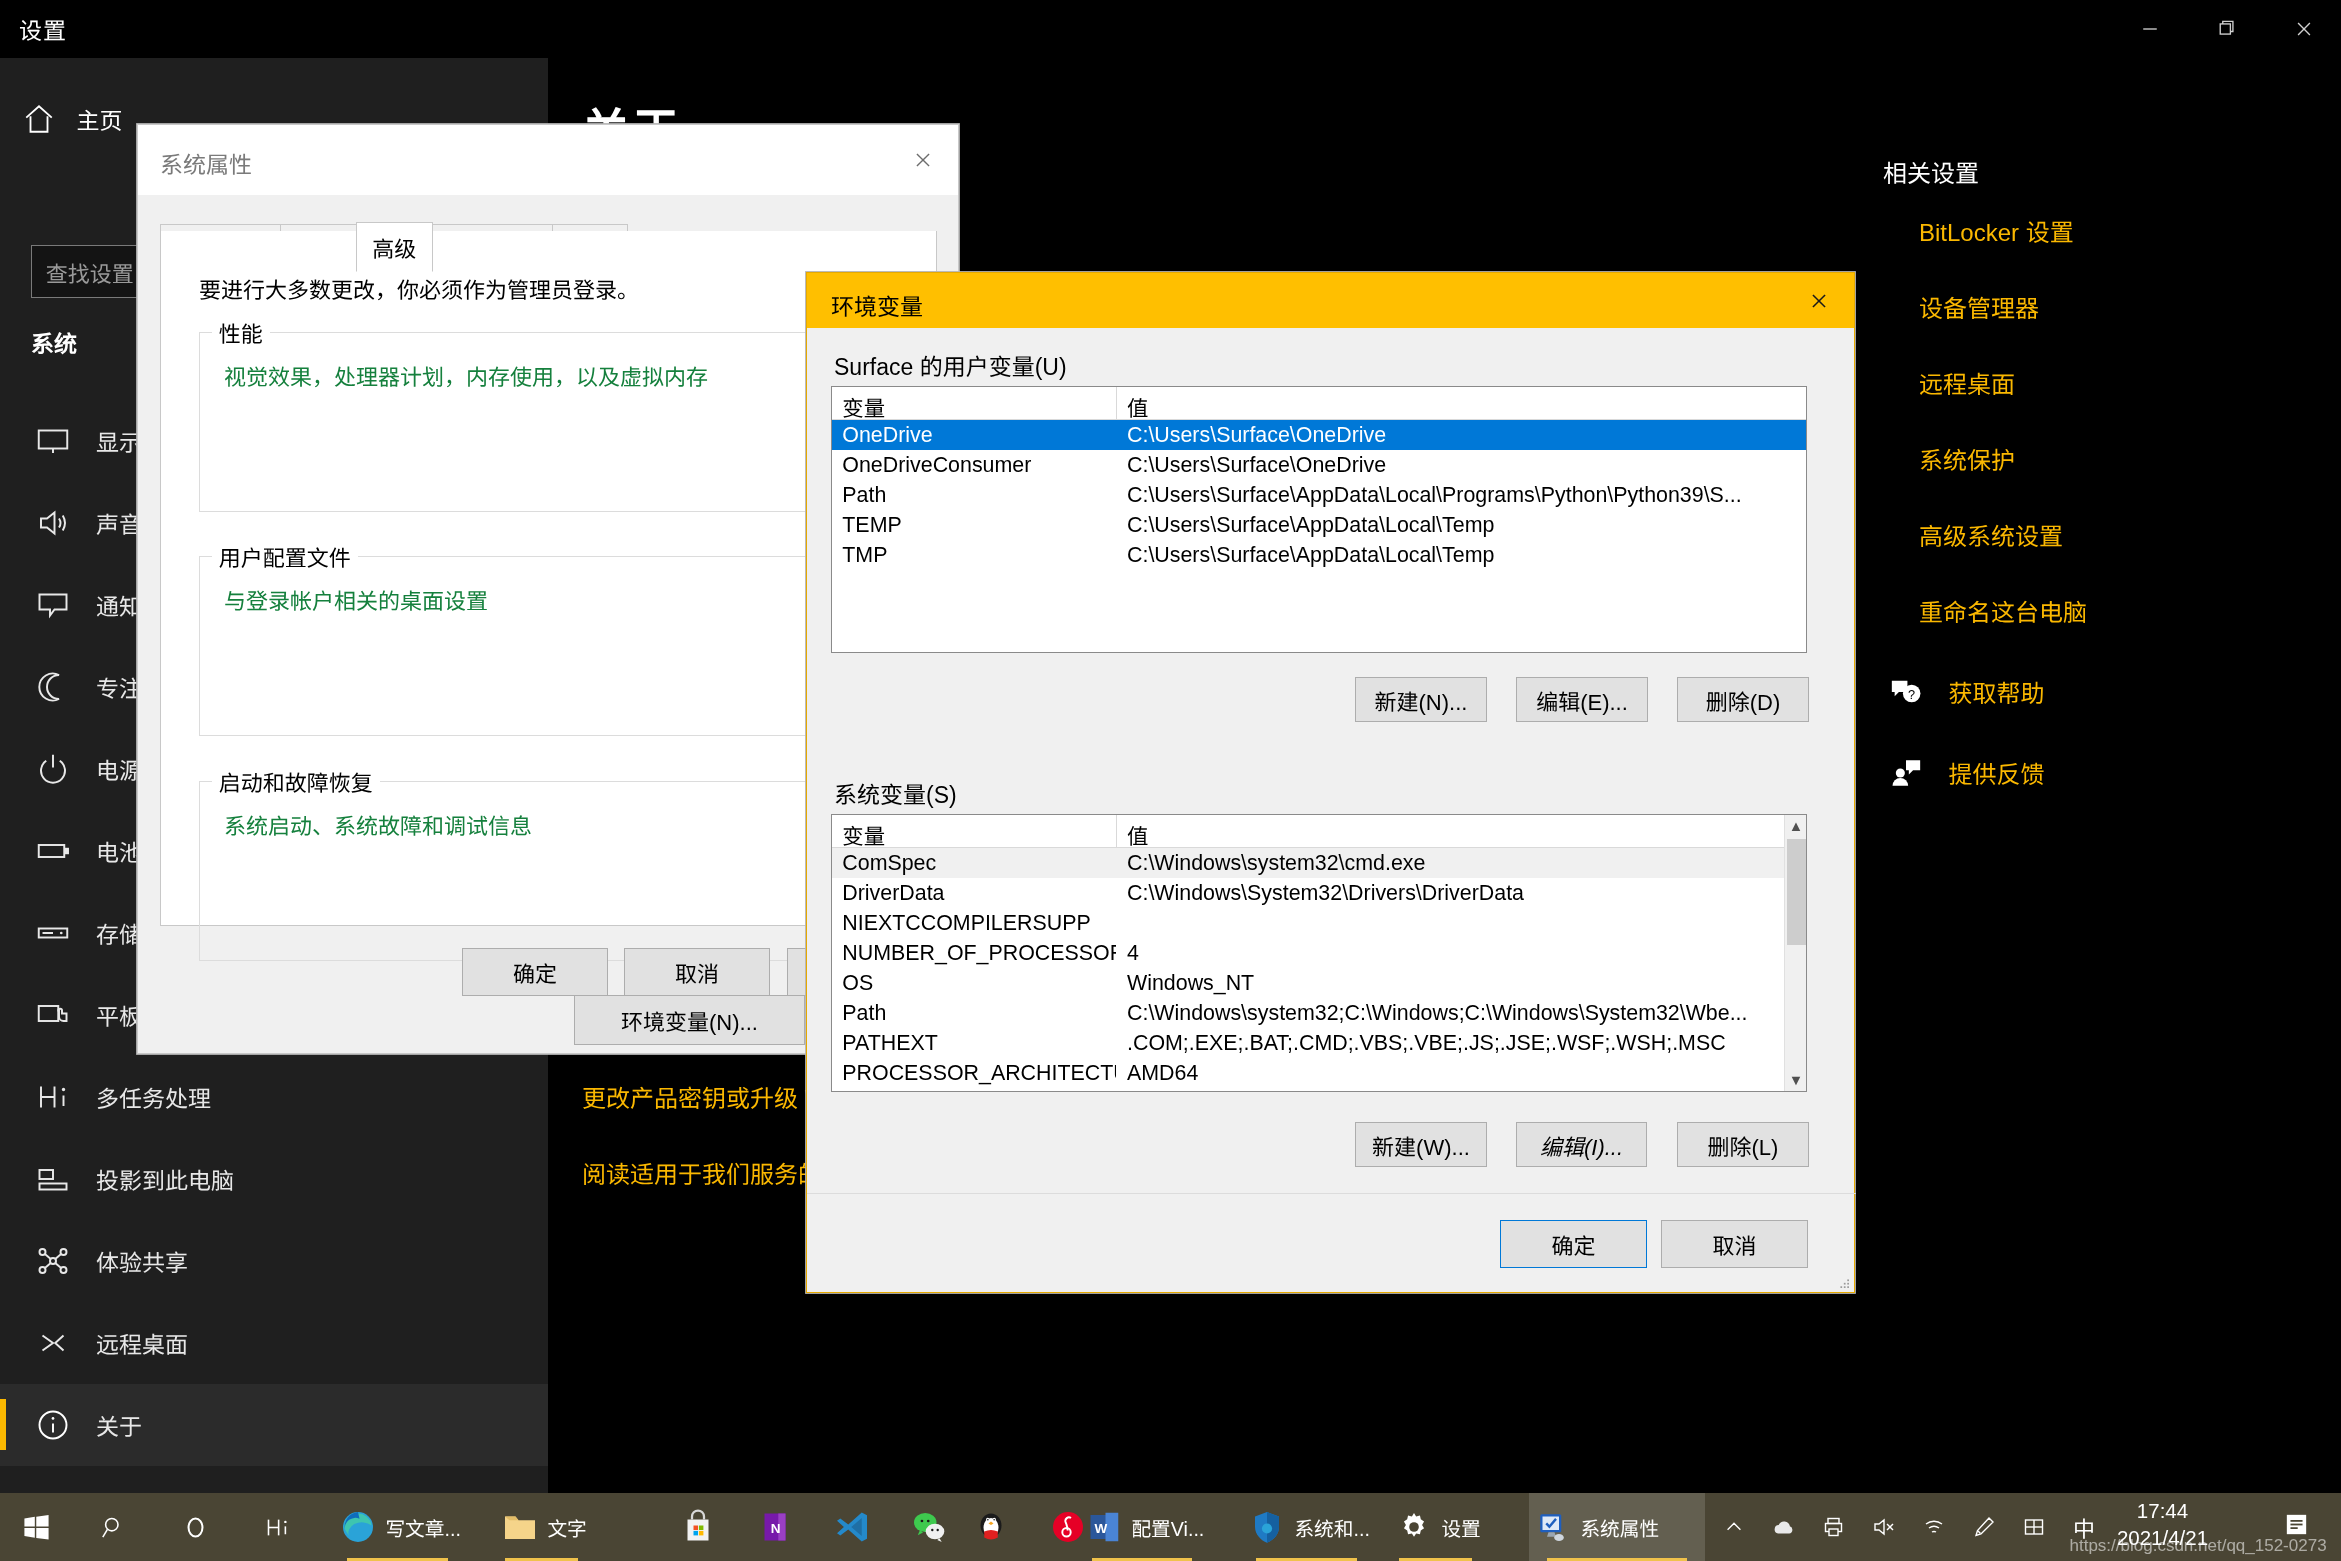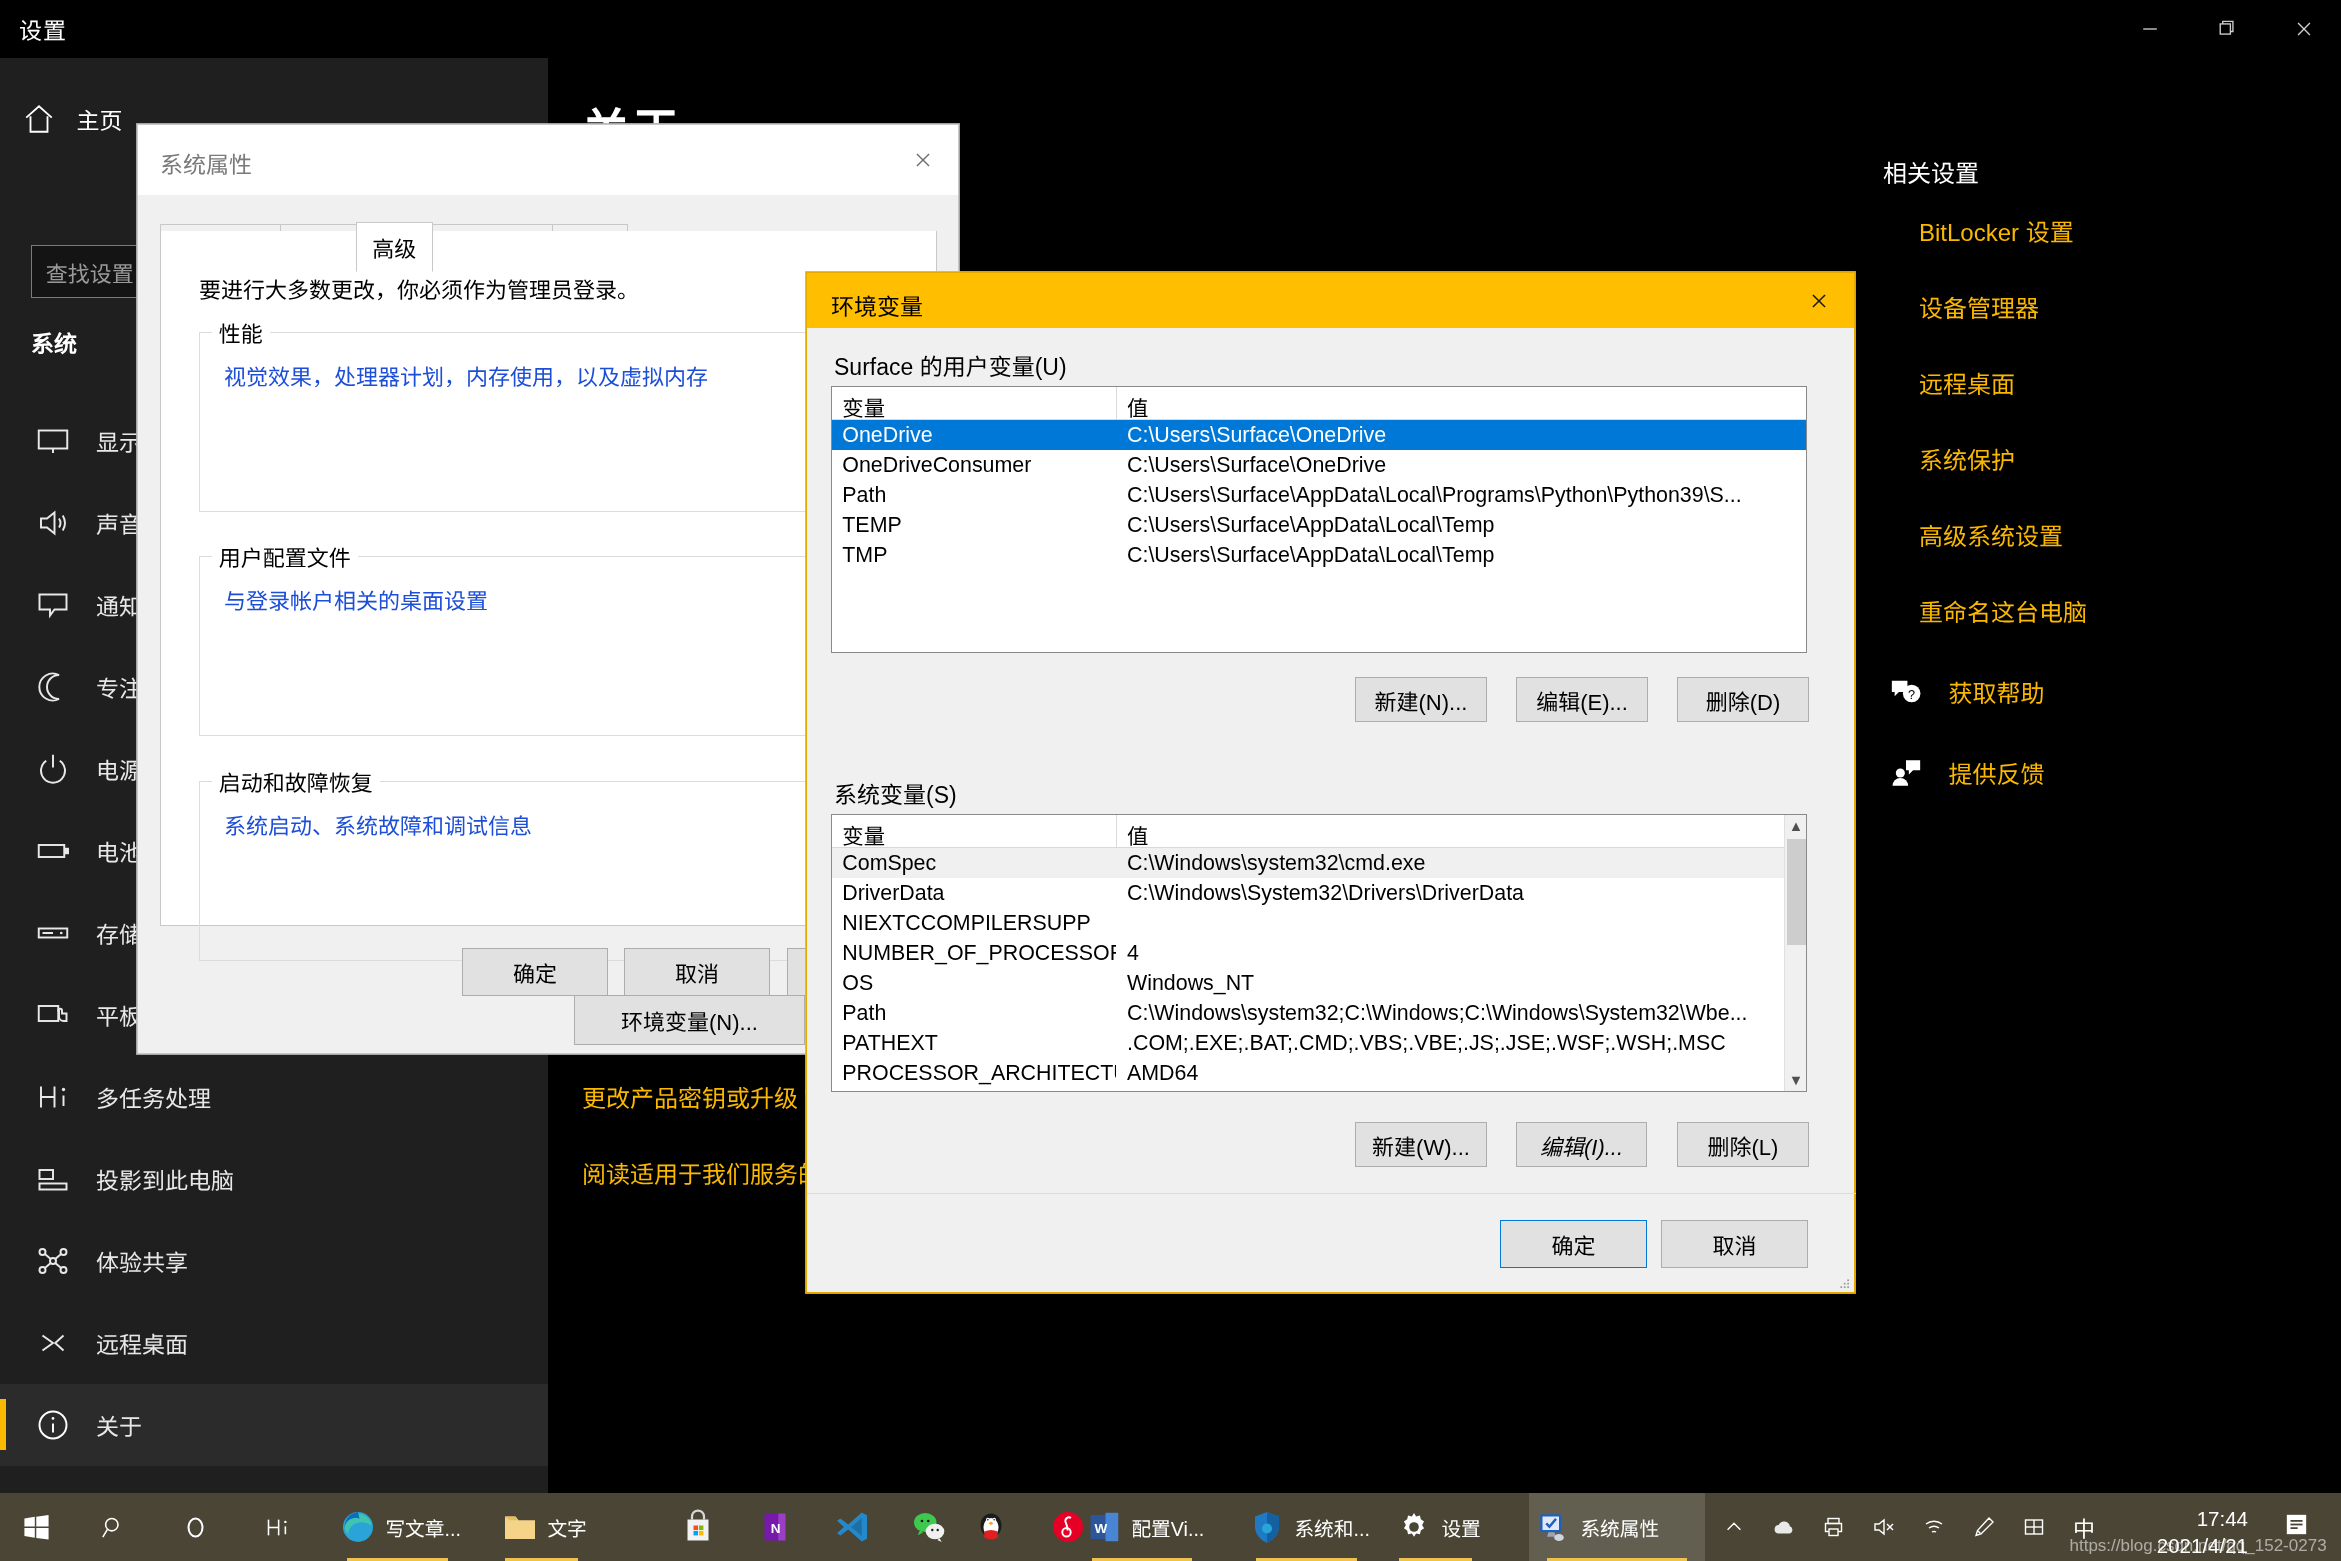--- a/index.html
+++ b/index.html
@@ -141,21 +141,21 @@
     background: #ffffff; border: 0.9px solid #c8c8c8; border-top: none;
   }
   .tb-note { position: absolute; left: 38px; top: 41px; font-size: 22px; color: #000; }
   .group {
     position: absolute; border: 0.9px solid #dcdcdc; background: transparent;
   }
   .group > .glabel {
     position: absolute; left: 12px; top: -17px; background: #ffffff;
     padding: 0 6.8px; font-size: 22px; color: #000;
   }
-  .group > .gdesc { position: absolute; left: 24px; top: 26px; font-size: 22px; color: #1d4ed8; }
+  .group > .gdesc { position: absolute; left: 24px; top: 26px; font-size: 22px; color: #15803d; }
   .w-btn {
     background: #e1e1e1; border: 0.9px solid #adadad; font-size: 22px; color: #000;
     display: flex; align-items: center; justify-content: center;
   }
   .w-btn.focus { border: 1.7px solid #0078d7; }
 
   
   .envvars {
     left: 806px; top: 272px; width: 1049px; height: 1021px;
     border: 0.9px solid #e6a900; background: #f0f0f0;
@@ -212,21 +212,21 @@
   .tb-item .tb-ico { width: 48px; display: flex; align-items: center; justify-content: center; }
   .tb-item .tb-lbl { margin-left: 3.4px; }
   .tb-item.active { background: rgba(255,255,255,0.14); }
   .tb-item.open::after {
     content: ""; position: absolute; left: 10%; right: 10%; bottom: 0; height: 3.4px;
     background: #f0c24b;
   }
   .tray { position: absolute; top: 0; height: 68px; display: flex; align-items: center; }
   .tray .ti { width: 50px; height: 68px; display: flex; align-items: center; justify-content: center; color: #fff; }
   .clock {
-    position: absolute; right: 94px; top: 12px; width: 171px; text-align: right;
+    position: absolute; right: 94px; top: 4px; width: 171px; text-align: center;
     color: #fff; font-size: 20.5px; line-height: 27px;
   }
   .watermark {
     position: absolute; right: 15.4px; bottom: 5.1px; color: rgba(255,255,255,0.55);
     font-size: 17px; white-space: nowrap; padding-left: 44px;
   }
   .notif-ico { position: absolute; right: 31px; top: 17px; color: #fff; }
   .resize-grip { position: absolute; right: 3.4px; bottom: 2.6px; width: 13.7px; height: 13.7px; }
 </style>
 </head>

